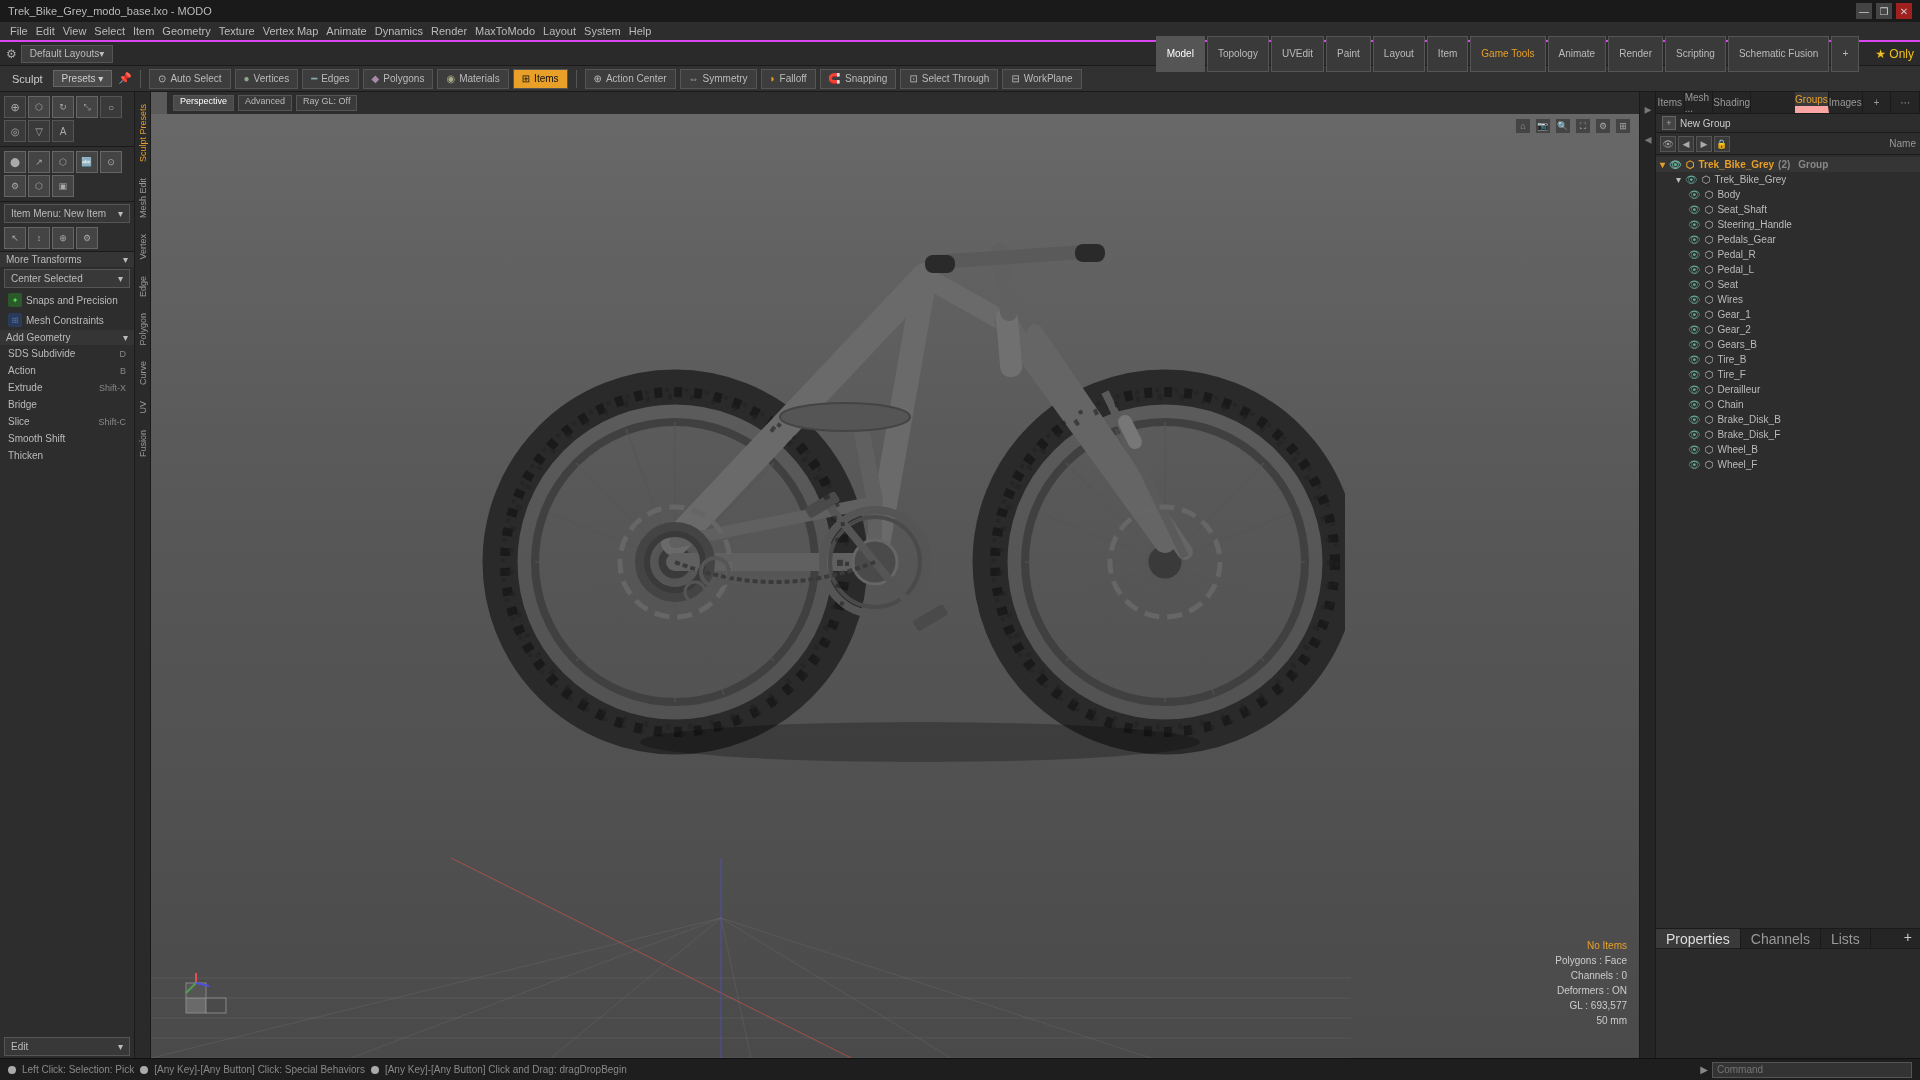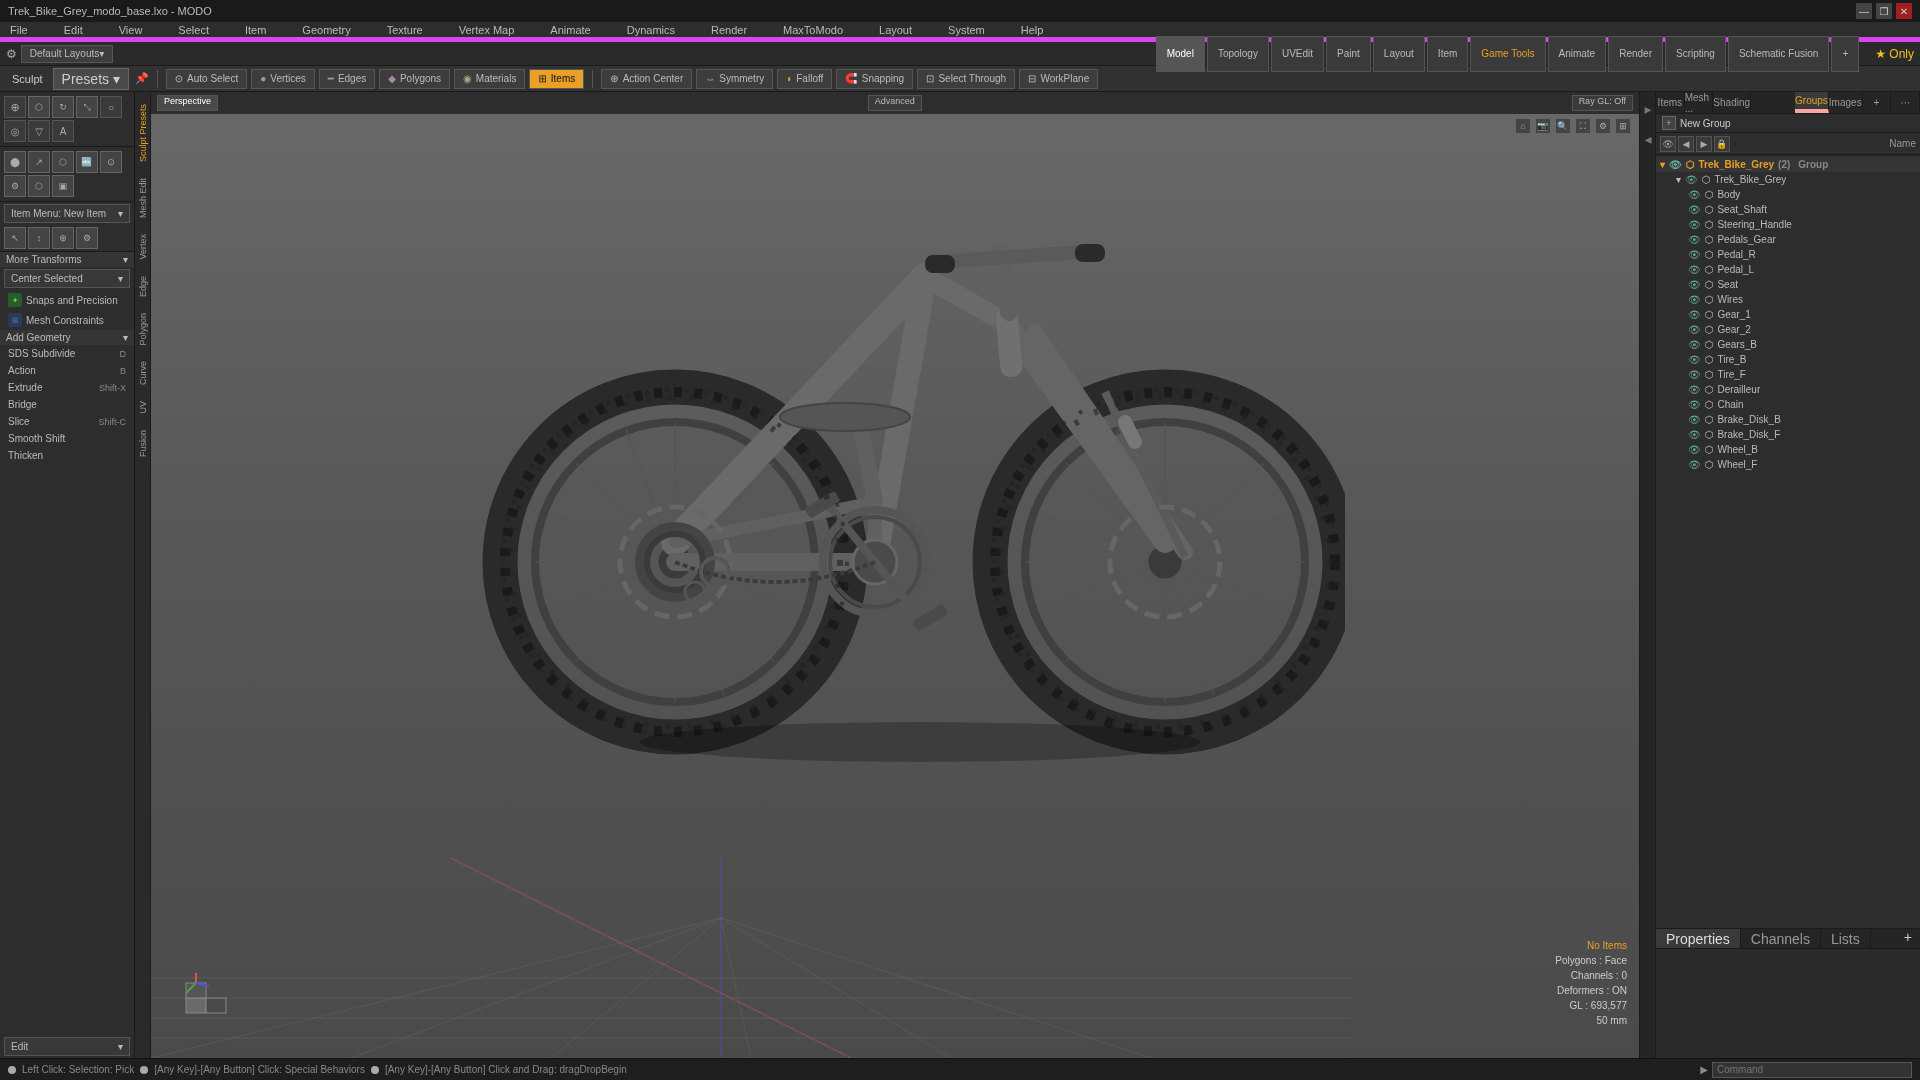--- a/index.html
+++ b/index.html
@@ -24,22 +24,22 @@
       cursor: pointer; font-size: 10px; color: #ccc;
     }
 
     
     #menubar {
       height: 20px;
       background: #2d2d2d;
       display: flex;
       align-items: center;
       padding: 0 6px;
-      gap: 28px;
-      border-bottom: 5px solid #d946ef;
+      gap: 0;
+      border-bottom: 2px solid #d946ef;
     }
     #menubar span { cursor: pointer; color: #bbb; font-size: 11px; padding: 0 4px; }
 
     
     #layout-toolbar {
       height: 24px;
       background: #2a2a2a;
       display: flex;
       align-items: center;
       padding: 0 6px;
@@ -78,21 +78,21 @@
       align-items: center;
       padding: 0 6px;
       gap: 4px;
       border-bottom: 1px solid #1a1a1a;
     }
     .sculpt-label { color: #ccc; font-size: 11px; padding: 0 6px; }
     .presets-btn {
       background: #4a4a4a;
       border: 1px solid #666;
       color: #ccc;
-      font-size: 14px;
+      font-size: 10px;
       padding: 2px 8px;
       cursor: pointer;
     }
     .mode-separator { width: 1px; height: 18px; background: #555; margin: 0 4px; }
     .mode-btn {
       height: 20px;
       background: #3d3d3d;
       border: 1px solid #555;
       color: #bbb;
       font-size: 10px;
@@ -179,29 +179,28 @@
 
     
     #viewport {
       flex: 1;
       position: relative;
       background: #5a5a5a;
       overflow: hidden;
     }
     #viewport-toolbar {
       position: absolute;
-      top: 0; left: 0; right: 0;
+      top: 0; left: 16px; right: 0;
       height: 22px;
       background: rgba(0,0,0,0.5);
       display: flex;
       align-items: center;
       padding: 0 6px;
       gap: 4px;
       z-index: 10;
-      justify-content: space-between;
     }
     .vp-btn {
       height: 16px;
       background: #3a3a3a;
       border: 1px solid #555;
       color: #bbb;
       font-size: 9px;
       padding: 0 6px;
       cursor: pointer;
     }
@@ -819,21 +818,21 @@
     <div class="cvtab">◀</div>
     <div class="cvtab">▶</div>
   </div>
 
   <div id="right-panel">
 
     <div id="right-panel-tabs">
       <div class="rp-tab">Items</div>
       <div class="rp-tab">Mesh ...</div>
       <div class="rp-tab">Shading</div>
-      <div class="rp-tab active" style="color:#e8a028;border-bottom:4px solid #fca5a5;margin-left:44px;">Groups</div>
+      <div class="rp-tab active" style="color:#e8a028;border-bottom:7px solid #fca5a5;margin-left:44px;">Groups</div>
       <div class="rp-tab">Images</div>
       <div class="rp-tab">+</div>
       <div class="rp-tab">⋯</div>
     </div>
 
     <div id="new-group-bar">
       <div class="new-group-icon-btn">+</div>
       <span>New Group</span>
     </div>
 

